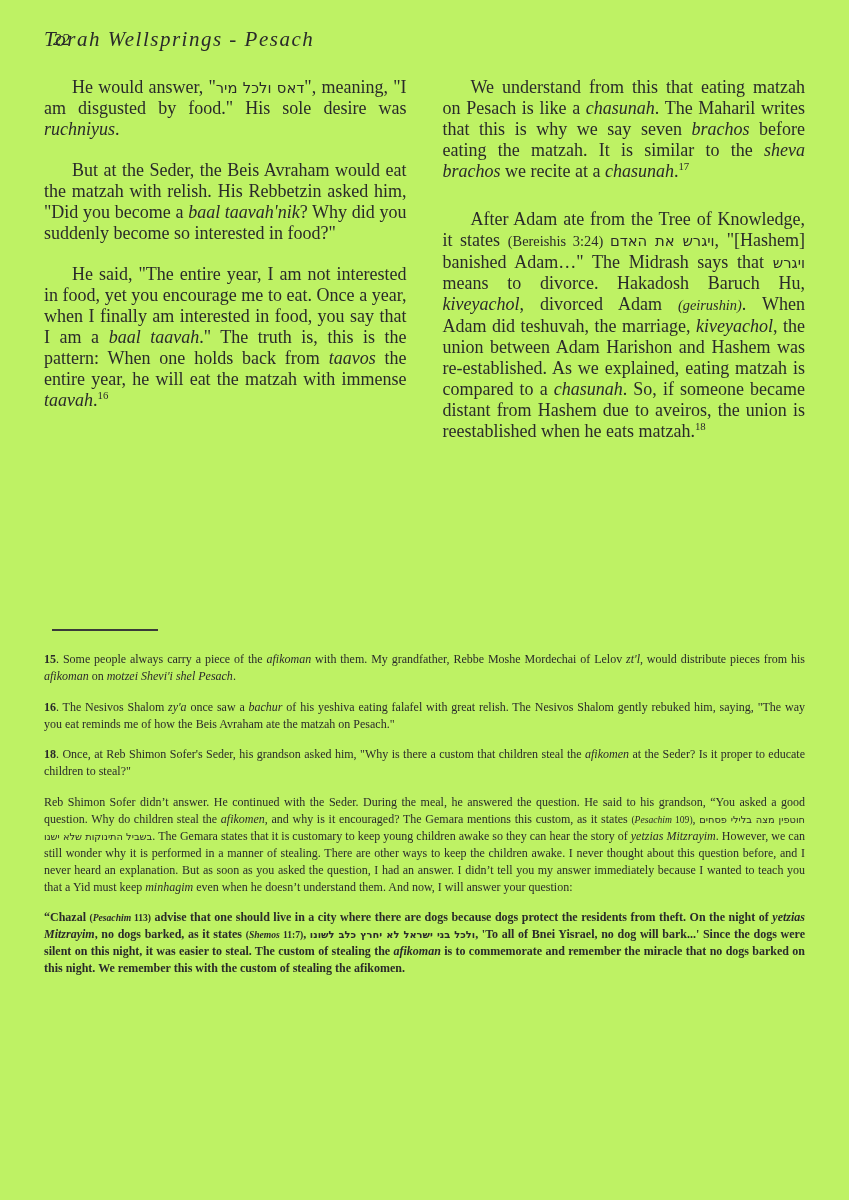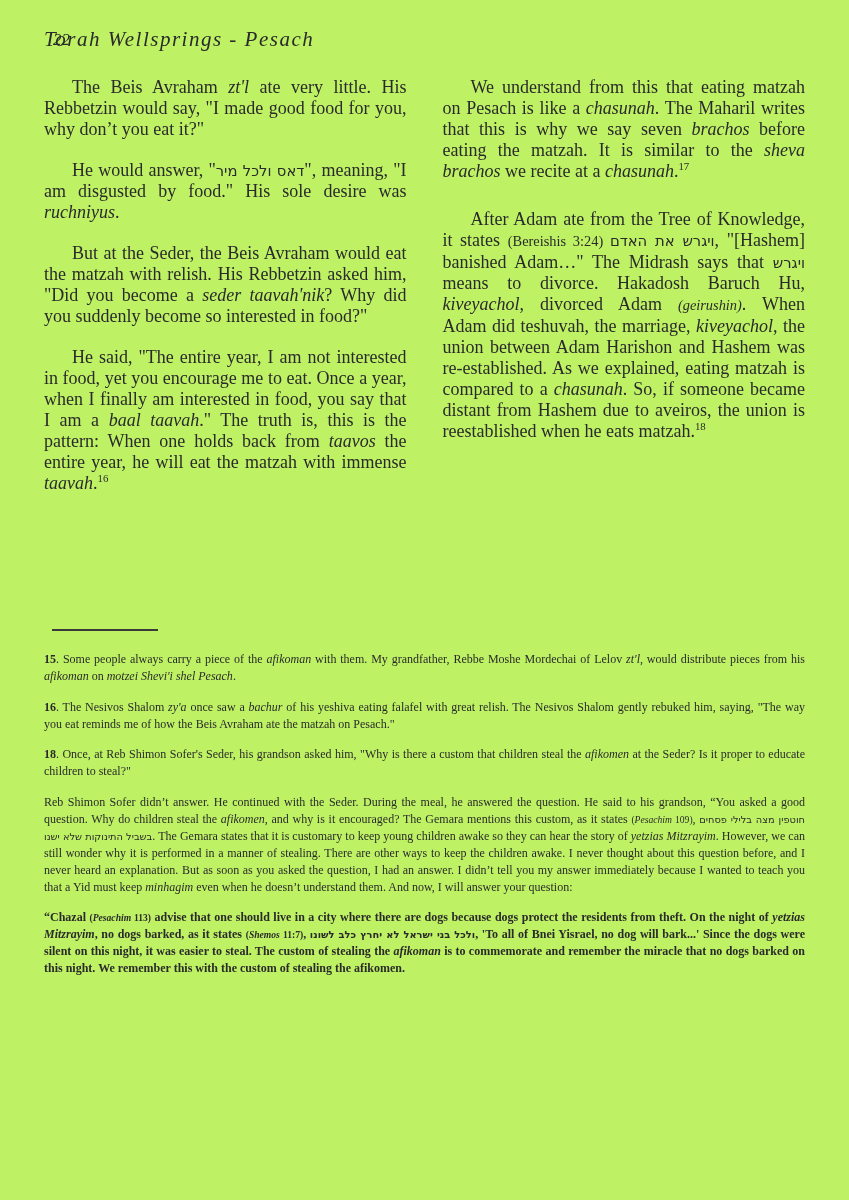--- a/index.html
+++ b/index.html
@@ -53,23 +53,22 @@
 
 <div class="page">
 
   <div class="page-header">
     <span class="page-number">22</span>
     <div class="page-title">Torah Wellsprings - Pesach</div>
   </div>
 
   <div class="columns">
     <div class="col col-left">
-      <p><span class="run-n">The Beis Avraham </span><span class="run-i">zt'l</span><span class="run-n"> ate very little. His Rebbetzin would say, "I made good food for you, why don’t you eat it?"</span></p>
       <p><span class="run-n">He would answer, "</span><span class="run-h">דאס ולכל מיר</span><span class="run-n">", meaning, "I am disgusted by food." His sole desire was </span><span class="run-i">ruchniyus</span><span class="run-n">.</span></p>
-      <p><span class="run-n">But at the Seder, the Beis Avraham would eat the matzah with relish. His Rebbetzin asked him, "Did you become a </span><span class="run-i">seder taavah'nik</span><span class="run-n">? Why did you suddenly become so interested in food?"</span></p>
+      <p><span class="run-n">But at the Seder, the Beis Avraham would eat the matzah with relish. His Rebbetzin asked him, "Did you become a </span><span class="run-i">baal taavah'nik</span><span class="run-n">? Why did you suddenly become so interested in food?"</span></p>
       <p><span class="run-n">He said, "The entire year, I am not interested in food, yet you encourage me to eat. Once a year, when I finally am interested in food, you say that I am a </span><span class="run-i">baal taavah</span><span class="run-n">." The truth is, this is the pattern: When one holds back from </span><span class="run-i">taavos</span><span class="run-n"> the entire year, he will eat the matzah with immense </span><span class="run-i">taavah</span><span class="run-n">.</span><span class="run-sup">16</span></p>
     </div>
     <div class="col col-right">
       <p><span class="run-n">We understand from this that eating matzah on Pesach is like a </span><span class="run-i">chasunah</span><span class="run-n">. The Maharil writes that this is why we say seven </span><span class="run-i">brachos</span><span class="run-n"> before eating the matzah. It is similar to the </span><span class="run-i">sheva brachos</span><span class="run-n"> we recite at a </span><span class="run-i">chasunah</span><span class="run-n">.</span><span class="run-sup">17</span></p>
       <p><span class="run-n">After Adam ate from the Tree of Knowledge, it states </span><span class="run-sn">(Bereishis 3:24) </span><span class="run-h">ויגרש את האדם</span><span class="run-n">, "[Hashem] banished Adam…" The Midrash says that </span><span class="run-h">ויגרש</span><span class="run-n"> means to divorce. Hakadosh Baruch Hu, </span><span class="run-i">kiveyachol</span><span class="run-n">, divorced Adam </span><span class="run-si">(geirushin)</span><span class="run-n">. When Adam did teshuvah, the marriage, </span><span class="run-i">kiveyachol</span><span class="run-n">, the union between Adam Harishon and Hashem was re-established. As we explained, eating matzah is compared to a </span><span class="run-i">chasunah</span><span class="run-n">. So, if someone became distant from Hashem due to aveiros, the union is reestablished when he eats matzah.</span><span class="run-sup">18</span></p>
     </div>
   </div>
 
   <div class="footnote-separator"></div>
 

